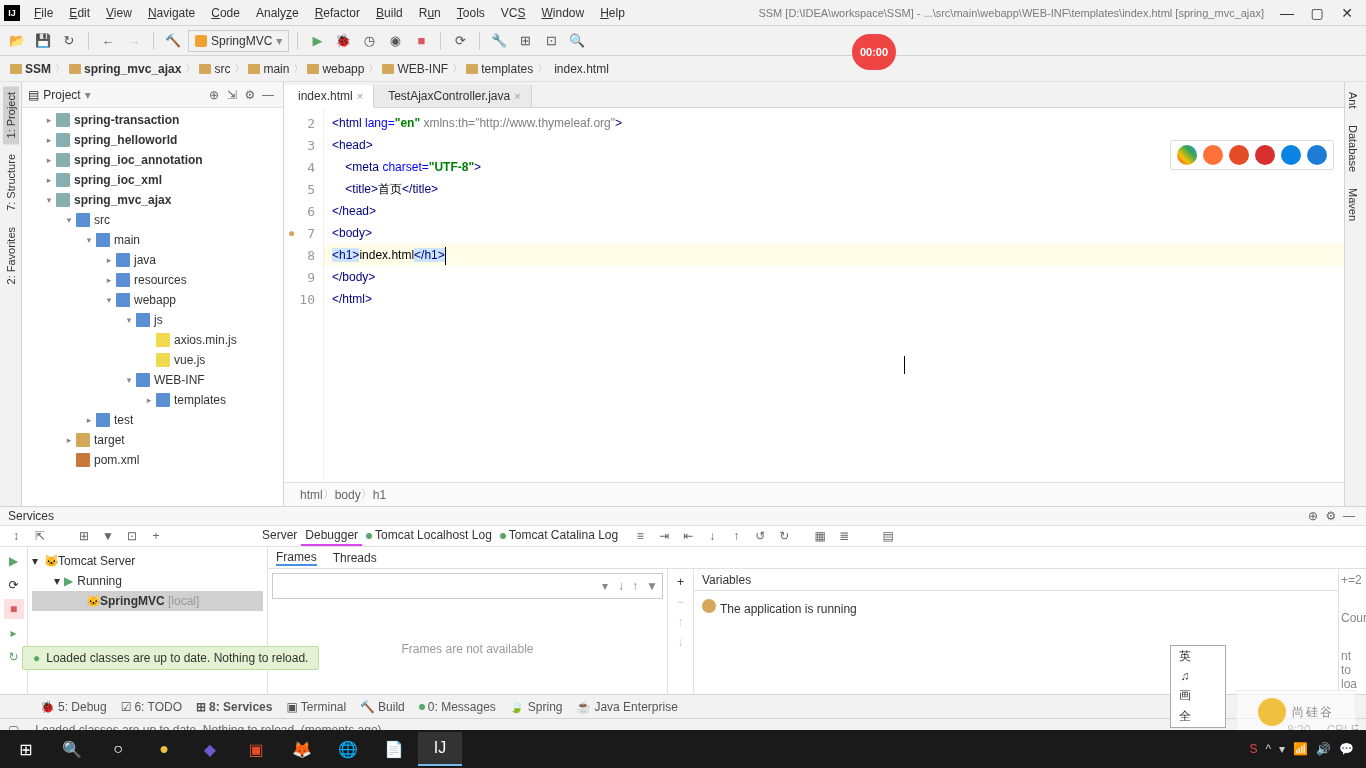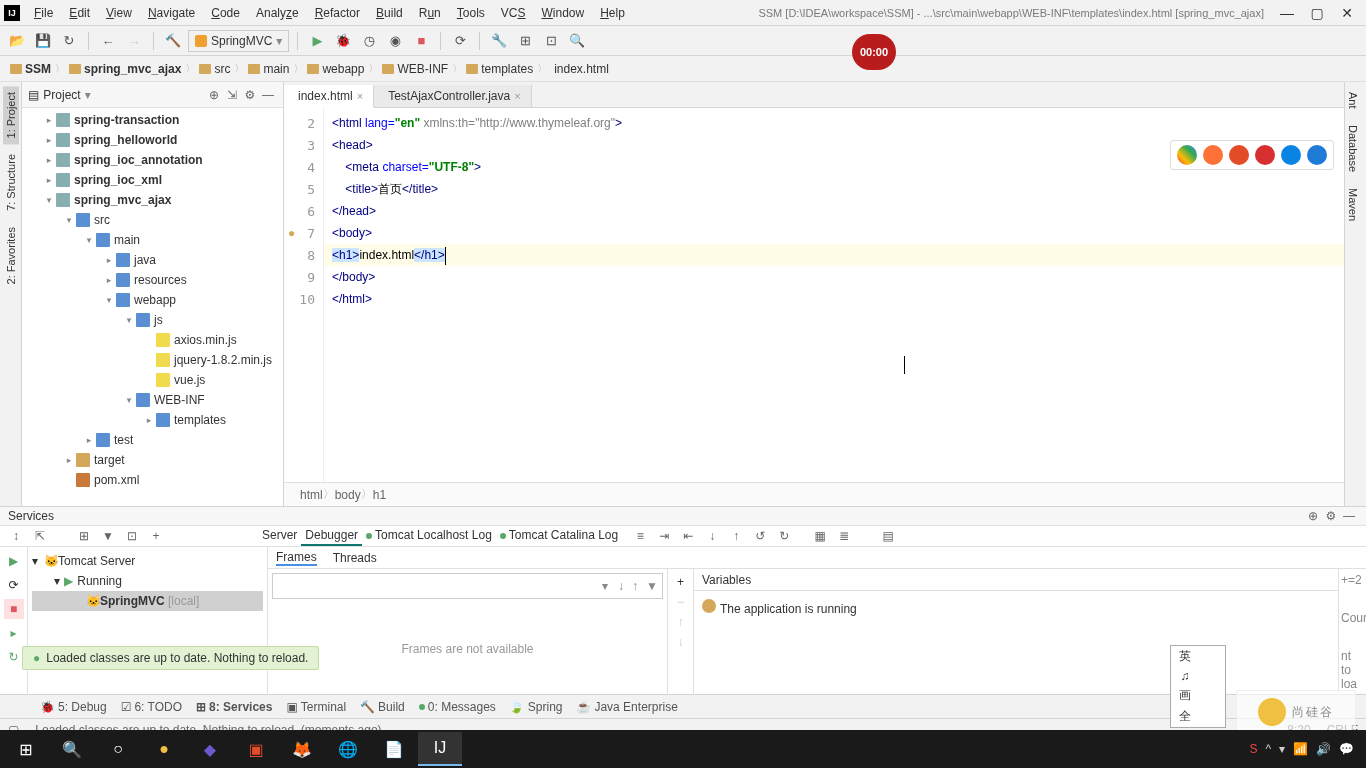--- a/index.html
+++ b/index.html
@@ -11,21 +11,21 @@
 .menubar .flex-spacer { flex:1; }
 .menubar .title-path { color:#7a7a7a; font-size:11px; padding-right:8px; }
 .menubar .win-btn { width:30px; height:20px; display:flex; align-items:center; justify-content:center; cursor:pointer; font-size:14px; }
 .toolbar { height:30px; background:#f2f2f2; display:flex; align-items:center; padding:0 6px; gap:4px; border-bottom:1px solid #d4d4d4; }
 .toolbar .tb-btn { width:22px; height:22px; display:flex; align-items:center; justify-content:center; cursor:pointer; font-size:13px; color:#555; }
 .toolbar .sep { width:1px; height:18px; background:#ccc; margin:0 4px; }
 .toolbar .run-config { display:flex; align-items:center; border:1px solid #ccc; height:22px; padding:0 6px; gap:4px; font-size:11px; }
 .toolbar .run-config .tomcat-ico { width:12px; height:12px; background:#f0a030; border-radius:2px; }
 .toolbar .green { color:#59a869; }
 .toolbar .red { color:#db5860; }
-.timer-badge { position:absolute; top:34px; right:470px; width:44px; height:36px; background:#b91c1c; border-radius:22px; color:#fff; display:flex; align-items:center; justify-content:center; font-size:11px; font-weight:bold; z-index:10; }
+.timer-badge { position:absolute; top:34px; right:470px; width:44px; height:36px; background:#ef4444; border-radius:22px; color:#fff; display:flex; align-items:center; justify-content:center; font-size:11px; font-weight:bold; z-index:10; }
 .nav-path { height:26px; background:#f2f2f2; display:flex; align-items:center; padding:0 10px; gap:4px; border-bottom:1px solid #e0e0e0; }
 .nav-path .crumb { display:flex; align-items:center; gap:3px; font-size:11px; color:#333; cursor:pointer; }
 .nav-path .crumb .folder-ico { width:12px; height:10px; background:#d4a85a; border-radius:1px; position:relative; }
 .nav-path .sep-angle { color:#aaa; font-size:10px; }
 .main-area { display:flex; height:424px; }
 .left-gutter { width:22px; background:#f2f2f2; border-right:1px solid #d4d4d4; display:flex; flex-direction:column; align-items:center; }
 .left-gutter .vtab { writing-mode:vertical-rl; transform:rotate(180deg); font-size:11px; padding:6px 2px; cursor:pointer; margin-top:4px; }
 .left-gutter .vtab.active { background:#d0d0d0; }
 .project-panel { width:262px; background:#fff; border-right:1px solid #d4d4d4; display:flex; flex-direction:column; }
 .project-header { height:26px; display:flex; align-items:center; padding:0 6px; border-bottom:1px solid #e0e0e0; background:#f7f7f7; }
@@ -72,21 +72,21 @@
 .breadcrumb-bar .bc-sep { color:#aaa; }
 .services-panel { height:188px; border-top:1px solid #d4d4d4; background:#fff; display:flex; flex-direction:column; }
 .services-header { height:24px; display:flex; align-items:center; padding:0 8px; border-bottom:1px solid #e0e0e0; background:#f7f7f7; font-size:12px; }
 .services-header .flex-spacer { flex:1; }
 .services-header .hdr-btn { width:18px;height:18px;display:flex;align-items:center;justify-content:center;cursor:pointer;color:#666; }
 .services-toolbar { height:26px; display:flex; align-items:center; padding:0 6px; gap:4px; border-bottom:1px solid #e0e0e0; }
 .services-toolbar .stb-left { width:240px; display:flex; gap:4px; }
 .services-toolbar .stb-btn { width:20px;height:20px;display:flex;align-items:center;justify-content:center;cursor:pointer;color:#666; }
 .services-tabs { display:flex; margin-left:8px; font-size:12px; }
 .services-tabs .stab { cursor:pointer; padding:2px 4px; }
-.services-tabs .stab.active { border-bottom:2px solid #0f766e; }
+.services-tabs .stab.active { border-bottom:2px solid #d946ef; }
 .services-tabs .stab .dot { width:6px;height:6px;background:#59a869;border-radius:50%;display:inline-block;margin-right:3px; }
 .services-body { flex:1; display:flex; }
 .svc-left-btns { width:28px; border-right:1px solid #e0e0e0; display:flex; flex-direction:column; align-items:center; padding-top:4px; gap:4px; }
 .svc-left-btns .sb { width:20px;height:20px;display:flex;align-items:center;justify-content:center;cursor:pointer; }
 .svc-left-btns .sb.green { color:#59a869; }
 .svc-left-btns .sb.red { color:#db5860; background:#ffe0e0; }
 .svc-tree { width:240px; border-right:1px solid #e0e0e0; padding:4px; font-size:12px; }
 .svc-tree-row { display:flex; align-items:center; height:20px; cursor:pointer; }
 .svc-tree-row.selected { background:#d0d0d0; }
 .svc-center { flex:1; display:flex; flex-direction:column; }
@@ -292,25 +292,20 @@
           <span>js</span>
         </div>
         <div class="tree-row" style="padding-left: 120px;">
           <span class="chevron"></span>
           <span class="ico ico-js"></span>
           <span>axios.min.js</span>
         </div>
         <div class="tree-row" style="padding-left: 120px;">
           <span class="chevron"></span>
           <span class="ico ico-js"></span>
-          <span>jquery-1.8.2.min.js</span>
-        </div>
-        <div class="tree-row" style="padding-left: 120px;">
-          <span class="chevron"></span>
-          <span class="ico ico-js"></span>
           <span>vue.js</span>
         </div>
         <div class="tree-row" style="padding-left: 100px;">
           <span class="chevron">▾</span>
           <span class="ico ico-folder-blue"></span>
           <span>WEB-INF</span>
         </div>
         <div class="tree-row" style="padding-left: 120px;">
           <span class="chevron">▸</span>
           <span class="ico ico-folder-blue"></span>

